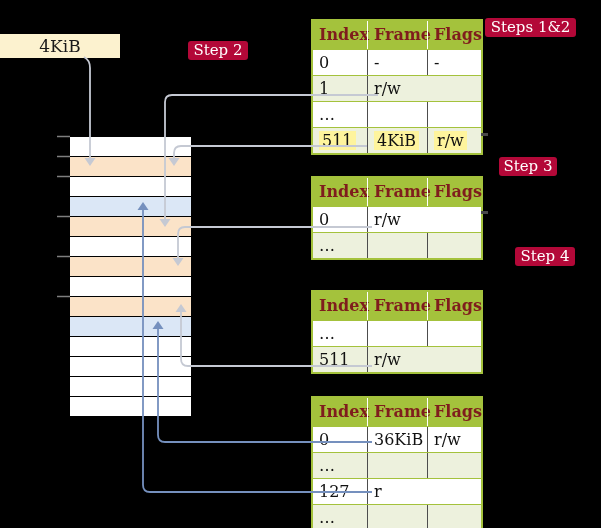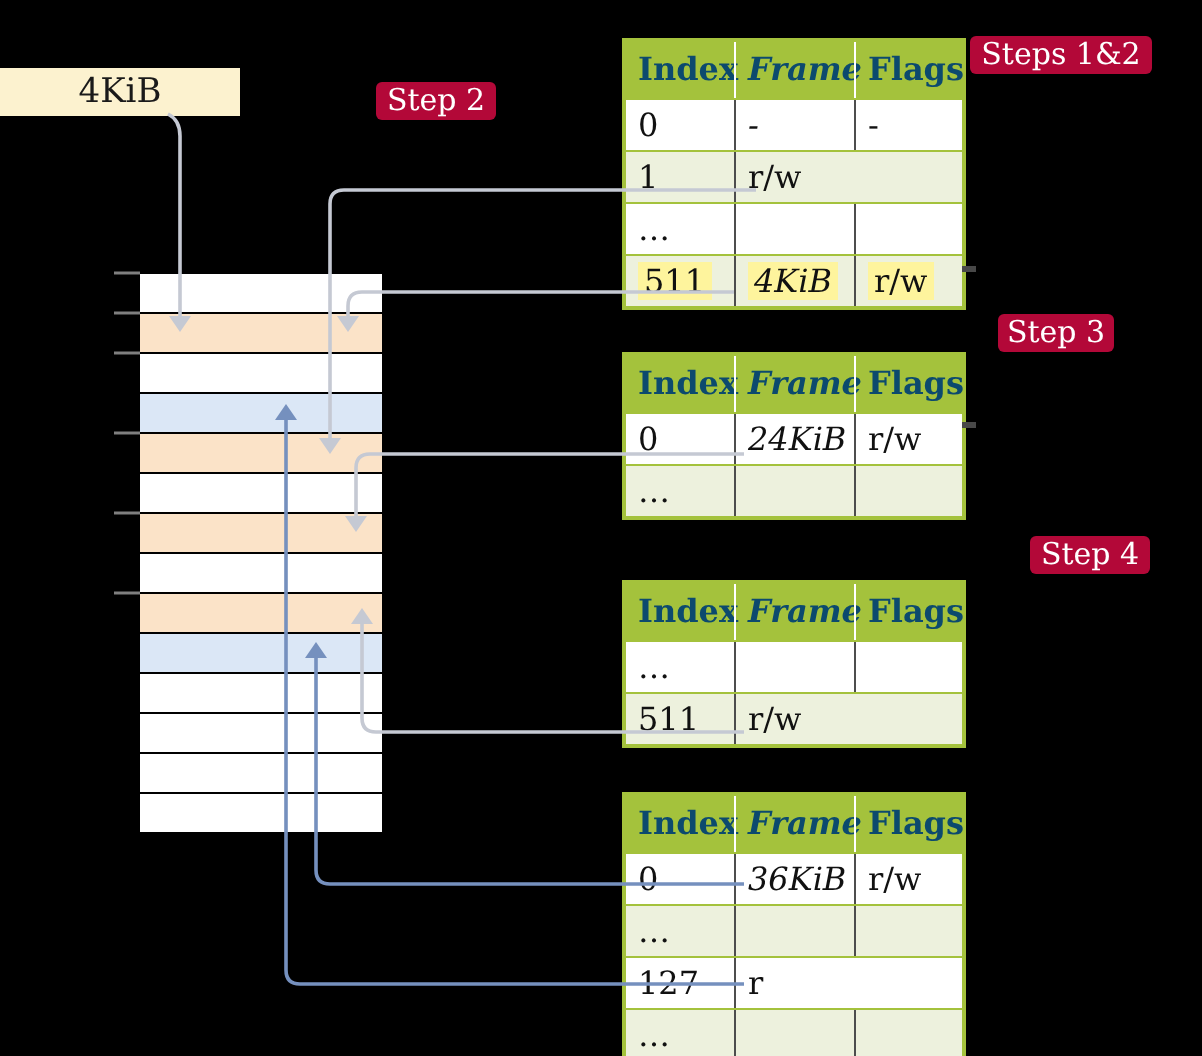--- a/index.html
+++ b/index.html
@@ -29,54 +29,54 @@
   }
   
   .step-badge{
     position:absolute;height:19px;background:var(--accent-red);
     color:#fff;font-size:15px;line-height:19px;text-align:center;
     border-radius:3px;
   }
   #step0{left:188px;top:41px;width:60px;}
   #steps12{left:485px;top:18px;width:91px;}
   #step3{left:499px;top:157px;width:58px;}
-  #step4{left:515px;top:268px;width:60px;}
+  #step4{left:515px;top:247px;width:60px;}
   
   #memory{
     position:absolute;left:70px;top:136px;width:121px;height:281px;
     border-top:1px solid #000;
   }
   .mrow{
     position:absolute;left:0;width:121px;height:20px;
     border-bottom:1px solid #000;box-sizing:border-box;
     background:#ffffff;
   }
   .mrow.orange{background:var(--frame-orange);}
   .mrow.blue{background:var(--frame-blue);}
   
   .ptable{
     position:absolute;left:311px;width:172px;
     border:2px solid var(--table-green);background:#fff;
     box-sizing:border-box;
   }
   .thead{
     display:flex;height:28px;background:var(--table-green);
-    color:#0c4a6e;font-weight:bold;font-size:16px;line-height:28px;
+    color:#7f1d1d;font-weight:bold;font-size:16px;line-height:28px;
   }
   .thead .cell{box-sizing:border-box;padding-left:6px;}
   .thead .cell + .cell{border-left:1.5px solid #fff;}
   .trow{
     display:flex;height:26px;font-size:16px;line-height:25px;color:#111;
     border-top:1.5px solid var(--table-green);box-sizing:border-box;
   }
   .trow.shaded{background:var(--row-green);}
   .trow .cell{box-sizing:border-box;padding-left:6px;overflow:hidden;white-space:nowrap;}
   .trow .cell + .cell{border-left:1px solid #4d4d4d;}
   .c0{width:54px;flex:none;}
-  .c1{width:60px;flex:none;font-style:italic;}
+  .c1{width:60px;flex:none;}
   .c2{flex:1;}
   .hl{background:var(--hl-yellow);padding:0 3px;}
   #table-0{top:19px;}
   #table-1{top:176px;}
   #table-2{top:290px;}
   #table-3{top:396px;}
   
   #overlay{position:absolute;left:0;top:0;pointer-events:none;}
   .agrey{stroke:var(--arrow-grey);stroke-width:1.8;fill:none;}
   .ablue{stroke:var(--arrow-blue);stroke-width:1.8;fill:none;}
@@ -141,21 +141,20 @@
       </div>
     </div>
   <div id="table-1" class="ptable">
       <div class="thead">
         <div class="cell c0">Index</div>
         <div class="cell c1">Frame</div>
         <div class="cell c2">Flags</div>
       </div>
       <div class="trow">
         <div class="cell c0">0</div>
-        <div class="cell c1">24KiB</div>
         <div class="cell c2">r/w</div>
       </div>
       <div class="trow shaded">
         <div class="cell c0">…</div>
         <div class="cell c1"></div>
         <div class="cell c2"></div>
       </div>
     </div>
   <div id="table-2" class="ptable">
       <div class="thead">

